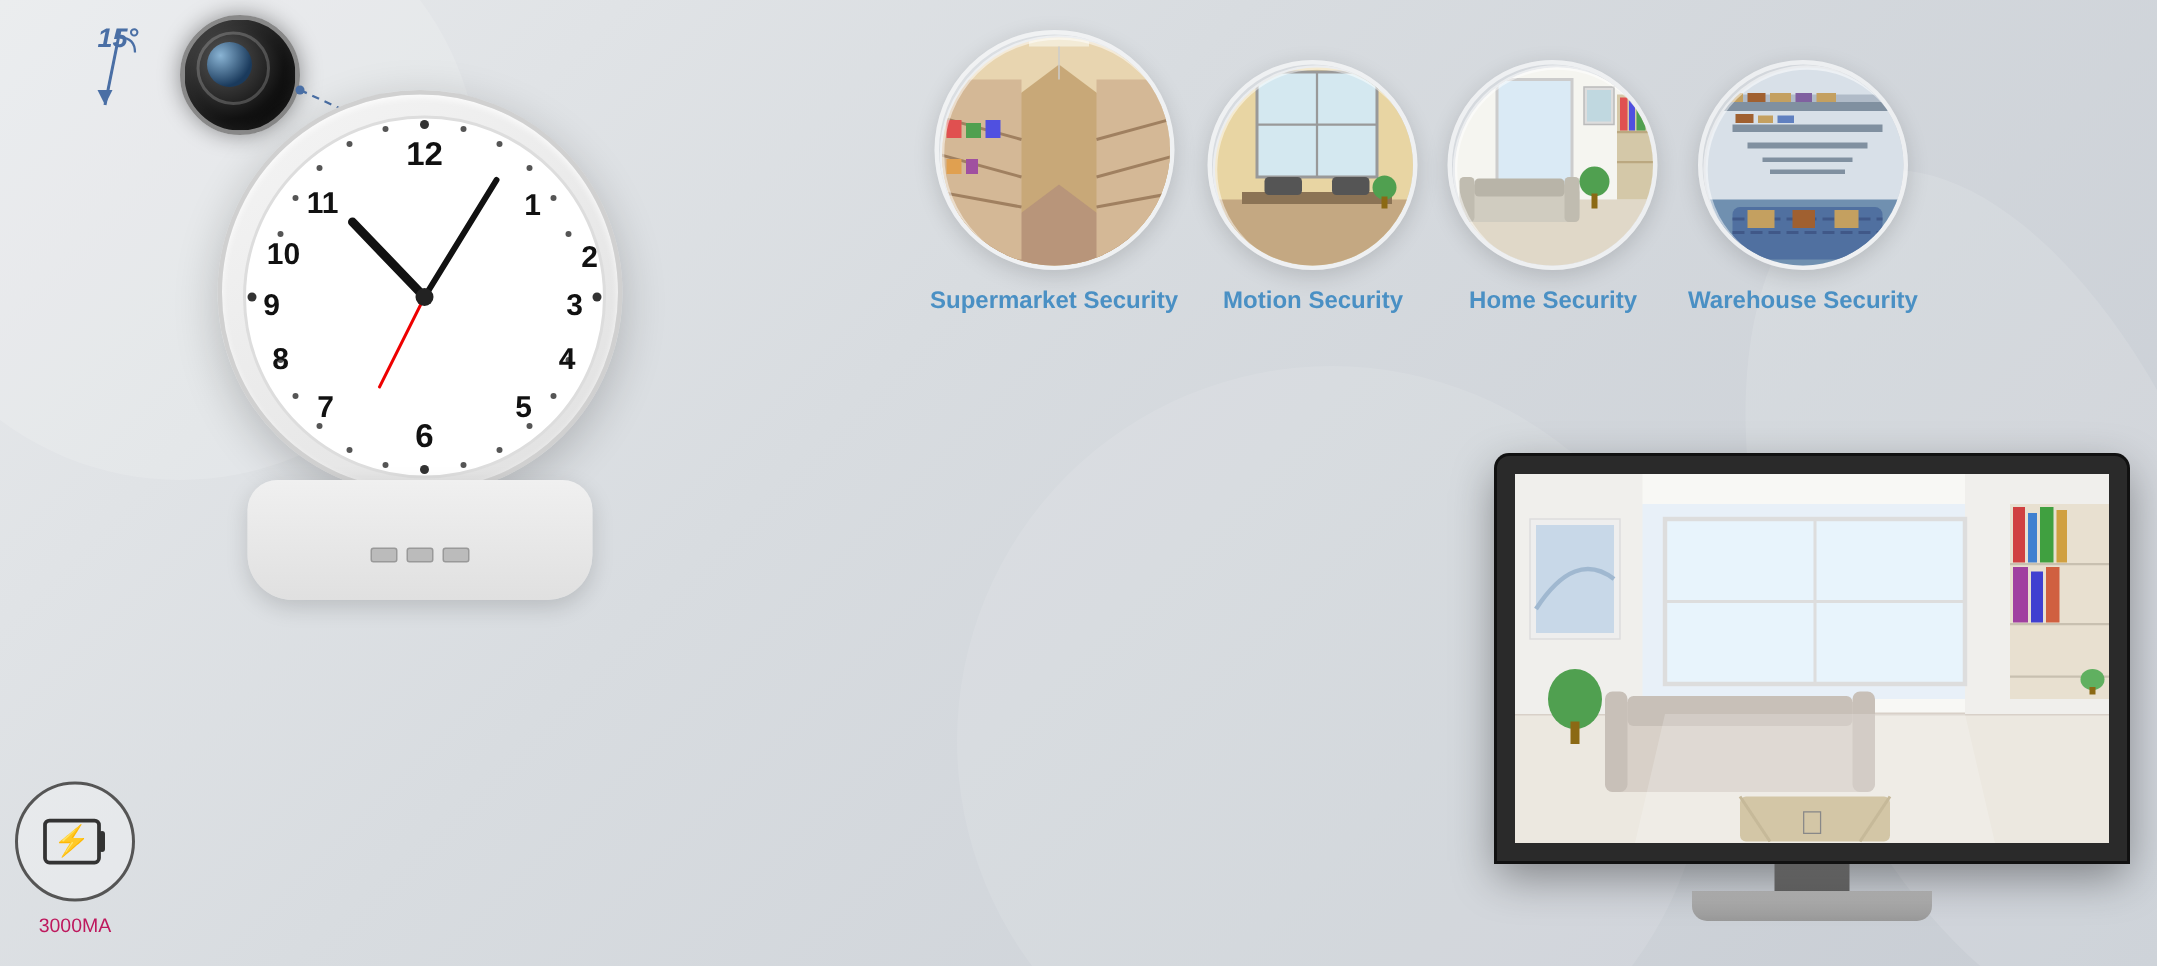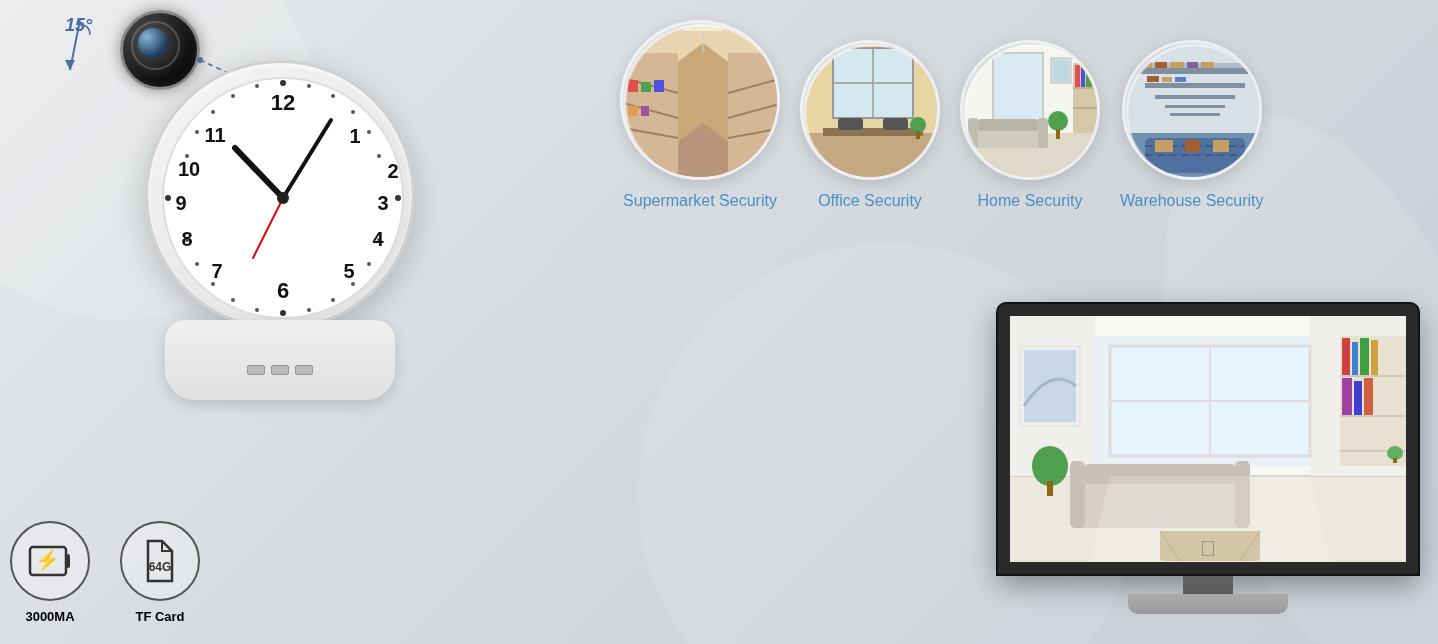--- a/index.html
+++ b/index.html
@@ -171,23 +171,23 @@
       border-radius: 50%;
       border: 2px solid #555;
       display: flex;
       align-items: center;
       justify-content: center;
       background: rgba(255,255,255,0.3);
     }
 
     .feature-label {
       font-size: 13px;
-      color: #000000;
+      color: #be185d;
       text-align: center;
-      font-weight: 700;
+      font-weight: 400;
     }
 
     
     .right-section {
       position: absolute;
       left: 600px;
       top: 0;
       width: 838px;
       height: 644px;
     }
@@ -222,21 +222,21 @@
     }
     .use-case-circle.medium {
       width: 140px;
       height: 140px;
     }
 
     .use-case-label {
       font-size: 16px;
       color: #4a90c4;
       text-align: center;
-      font-weight: 400;
+      font-weight: 700;
     }
 
     
     .monitor-container {
       position: absolute;
       bottom: 30px;
       right: 20px;
       width: 420px;
     }
 
@@ -391,30 +391,20 @@
           <rect x="2" y="6" width="36" height="28" rx="3" ry="3" fill="none" stroke="#333" stroke-width="2.5"></rect>
           <rect x="38" y="13" width="4" height="14" rx="2" fill="#333"></rect>
           <text x="20" y="26" text-anchor="middle" font-size="20" fill="#333" font-weight="bold">⚡</text>
         </svg>
       </div>
       <span class="feature-label">3000MA</span>
     </div>
 
 
 
-    <div class="feature-item">
-      <div class="feature-icon-circle">
-        <svg width="48" height="48" viewBox="0 0 48 48">
-          <path d="M12,4 L12,44 L36,44 L36,14 L26,4 Z" fill="none" stroke="#333" stroke-width="2.5"></path>
-          <path d="M26,4 L26,14 L36,14" fill="none" stroke="#333" stroke-width="2"></path>
-          <text x="24" y="34" text-anchor="middle" font-size="12" fill="#333" font-weight="bold">64G</text>
-        </svg>
-      </div>
-      <span class="feature-label">TF Card</span>
-    </div>
 
   </div>
 </div>
 
 <div class="right-section">
 
   <div class="use-cases-row">
 
     <div class="use-case-item">
       <div class="use-case-circle large">
@@ -479,21 +469,21 @@
 
             <rect x="35" y="75" width="25" height="12" rx="3" fill="#555"></rect>
             <rect x="80" y="75" width="25" height="12" rx="3" fill="#555"></rect>
 
             <circle cx="115" cy="82" r="8" fill="#50a050"></circle>
             <rect x="113" y="88" width="4" height="8" fill="#8b6914"></rect>
           </g>
           <circle cx="70" cy="70" r="68" fill="none" stroke="rgba(255,255,255,0.5)" stroke-width="3"></circle>
         </svg>
       </div>
-      <span class="use-case-label">Office Security</span>
+      <span class="use-case-label">Motion Security</span>
     </div>
 
     <div class="use-case-item">
       <div class="use-case-circle medium">
         <svg width="140" height="140" viewBox="0 0 140 140">
           <defs>
             <clipPath id="circle-clip-hm">
               <circle cx="70" cy="70" r="68"></circle>
             </clipPath>
           </defs>

